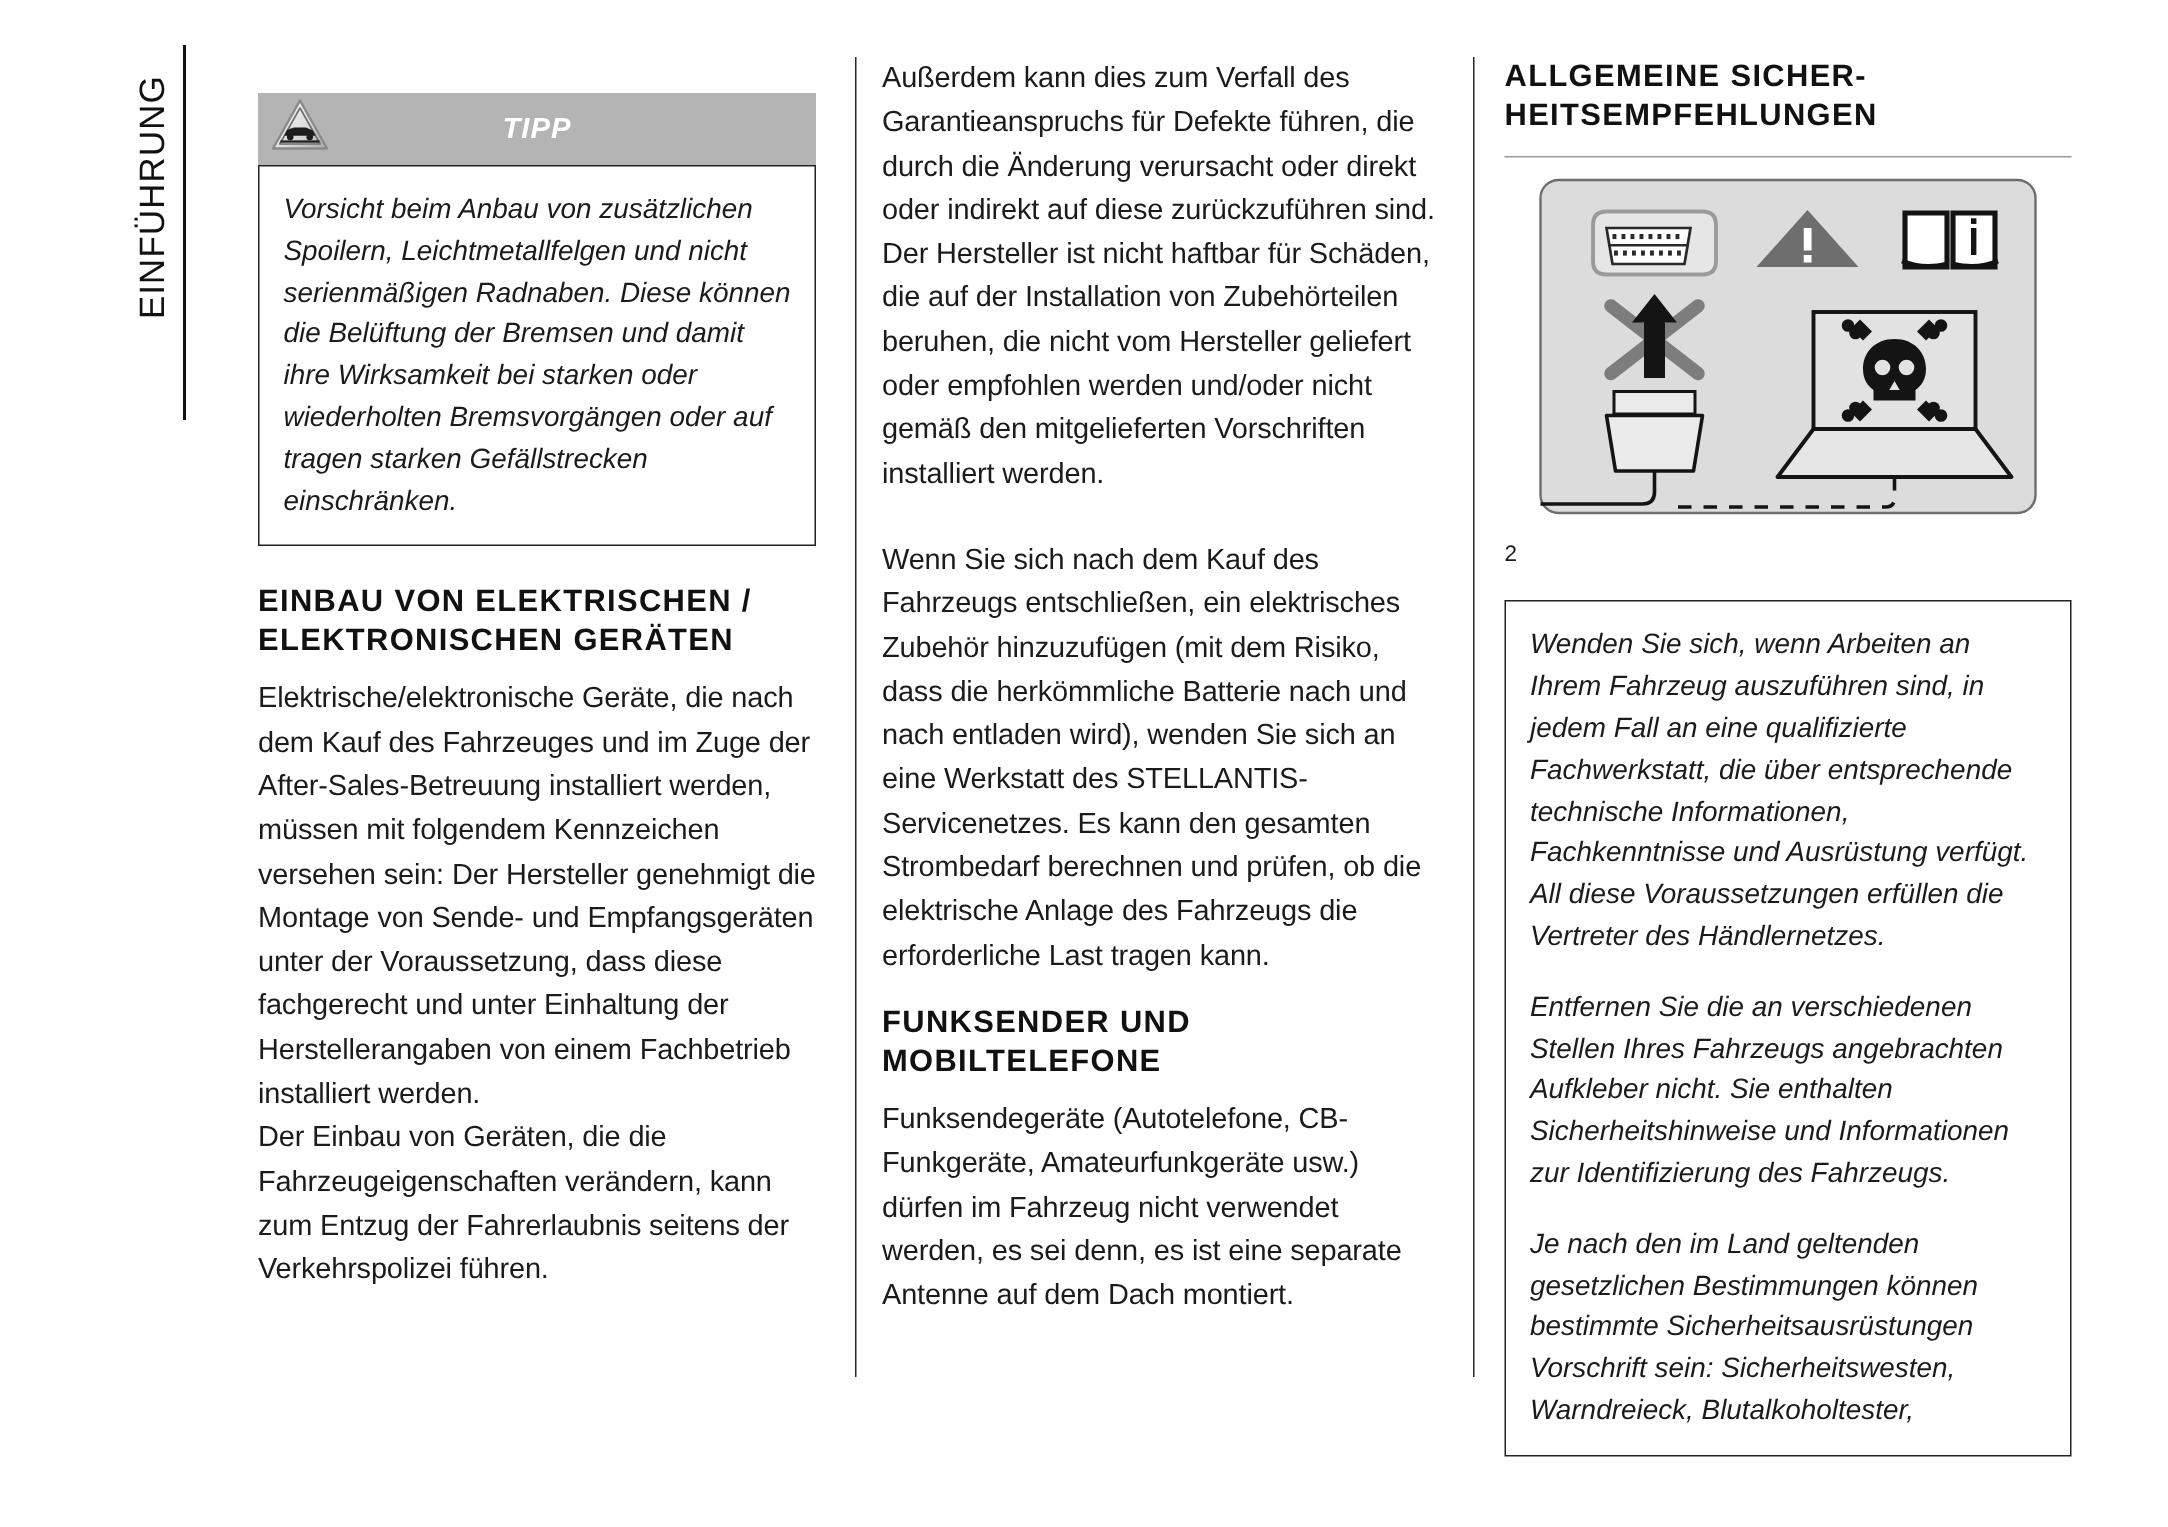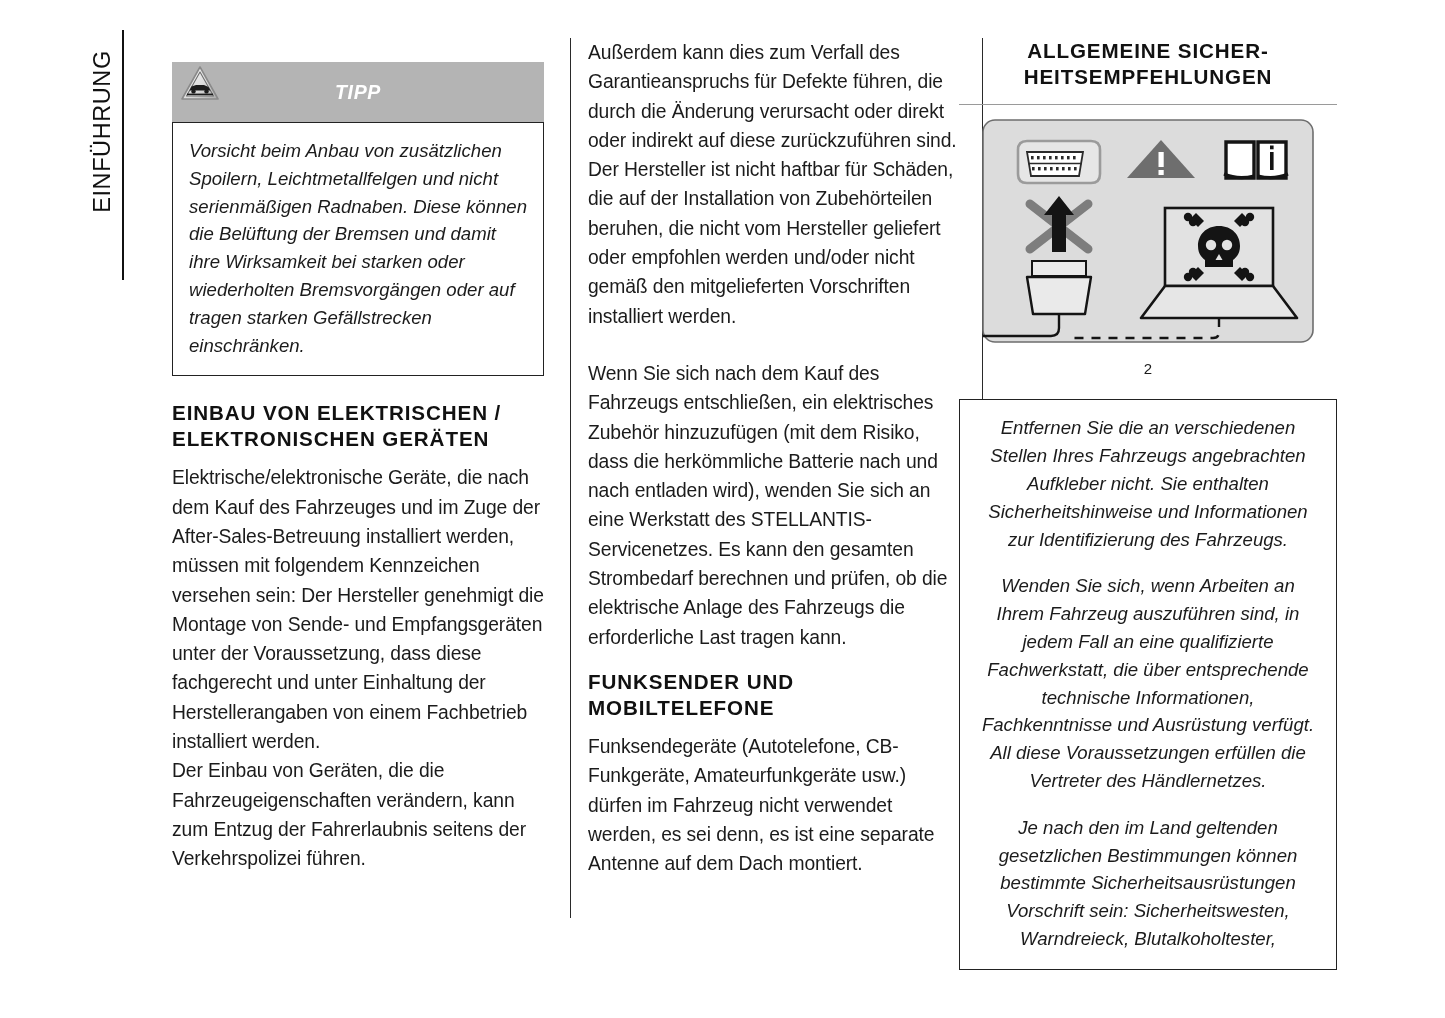--- a/index.html
+++ b/index.html
@@ -46,21 +46,21 @@
   }
 
   
   .col {
     position: absolute;
     top: 38px;
     width: 372px;
   }
   .col1 { left: 172px; }
   .col2 { left: 588px; }
-  .col3 { left: 959px; width: 378px; text-align: center; }
+  .col3 { left: 1003px; width: 378px; }
 
   .divider {
     position: absolute;
     top: 38px;
     width: 1px;
     height: 880px;
     background: #2a2a2a;
   }
   .div1 { left: 570px; }
   .div2 { left: 982px; }
@@ -83,21 +83,21 @@
     text-transform: uppercase;
     font-stretch: expanded;
   }
   .gap-sm { height: 17px; }
   .gap-md { height: 24px; }
   .gap-hd { height: 11px; }
 
   
   .callout-bar {
     position: relative;
-    height: 60px;
+    height: 48px;
     background: #b4b4b4;
     display: flex;
     align-items: center;
     justify-content: center;
   }
   .callout-bar .ctitle {
     font-size: 19.5px;
     font-style: italic;
     font-weight: bold;
     color: #ffffff;
@@ -303,20 +303,20 @@
         <path d="M260 202 v14 q0 6 -6 6 h-140" fill="none" stroke="#141414" stroke-width="2.4" stroke-dasharray="9 8"></path>
       </g>
     </svg>
     <div class="fig-caption">2</div>
   </div>
 
   <div style="height:22px"></div>
 
   <div>
     <div class="callout-box">
+      <p>Wenden Sie sich, wenn Arbeiten an Ihrem Fahrzeug auszuführen sind, in jedem Fall an eine qualifizierte Fachwerkstatt, die über entsprechende technische Informationen, Fachkenntnisse und Ausrüstung verfügt. All diese Voraussetzungen erfüllen die Vertreter des Händlernetzes.</p>
       <p>Entfernen Sie die an verschiedenen Stellen Ihres Fahrzeugs angebrachten Aufkleber nicht. Sie enthalten Sicherheitshinweise und Informationen zur Identifizierung des Fahrzeugs.</p>
-      <p>Wenden Sie sich, wenn Arbeiten an Ihrem Fahrzeug auszuführen sind, in jedem Fall an eine qualifizierte Fachwerkstatt, die über entsprechende technische Informationen, Fachkenntnisse und Ausrüstung verfügt. All diese Voraussetzungen erfüllen die Vertreter des Händlernetzes.</p>
       <p>Je nach den im Land geltenden gesetzlichen Bestimmungen können bestimmte Sicherheitsausrüstungen Vorschrift sein: Sicherheitswesten, Warndreieck, Blutalkoholtester,</p>
     </div>
   </div>
 </div>
 
 <div class="page-num">14</div>
 
 </body></html>

